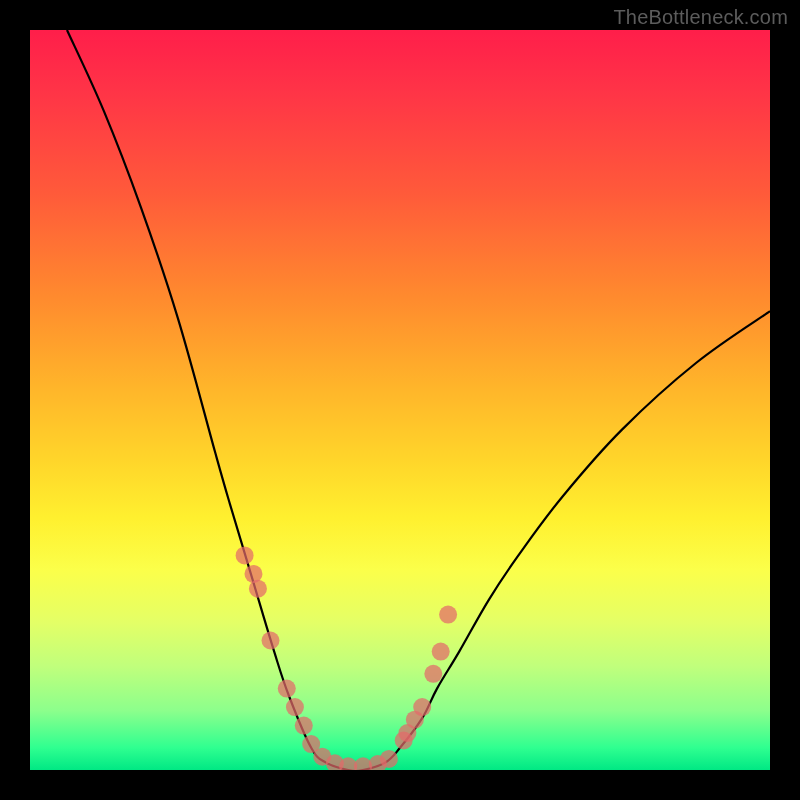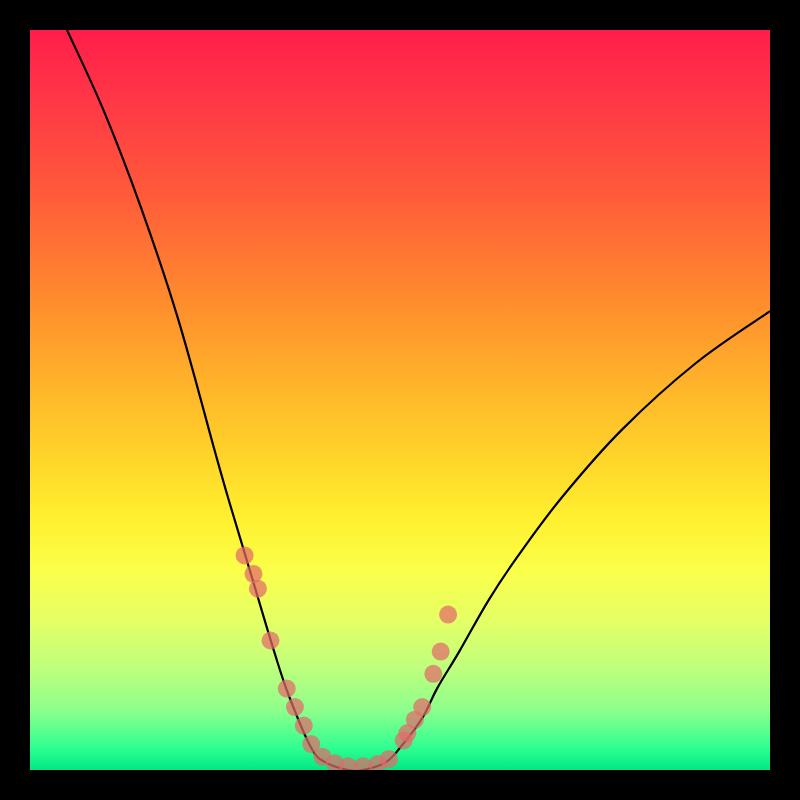--- a/index.html
+++ b/index.html
@@ -106,13 +106,14 @@
           <circle cx="377.40" cy="703.00" r="9" class="marker"></circle>
           <circle cx="384.80" cy="689.68" r="9" class="marker"></circle>
           <circle cx="392.20" cy="677.10" r="9" class="marker"></circle>
           <circle cx="403.30" cy="643.80" r="9" class="marker"></circle>
           <circle cx="410.70" cy="621.60" r="9" class="marker"></circle>
           <circle cx="418.10" cy="584.60" r="9" class="marker"></circle>
         </g>
     </svg>
   </div>
 
+  <div class="watermark">TheBottleneck.com</div>
 </div>
 
 </body></html>

